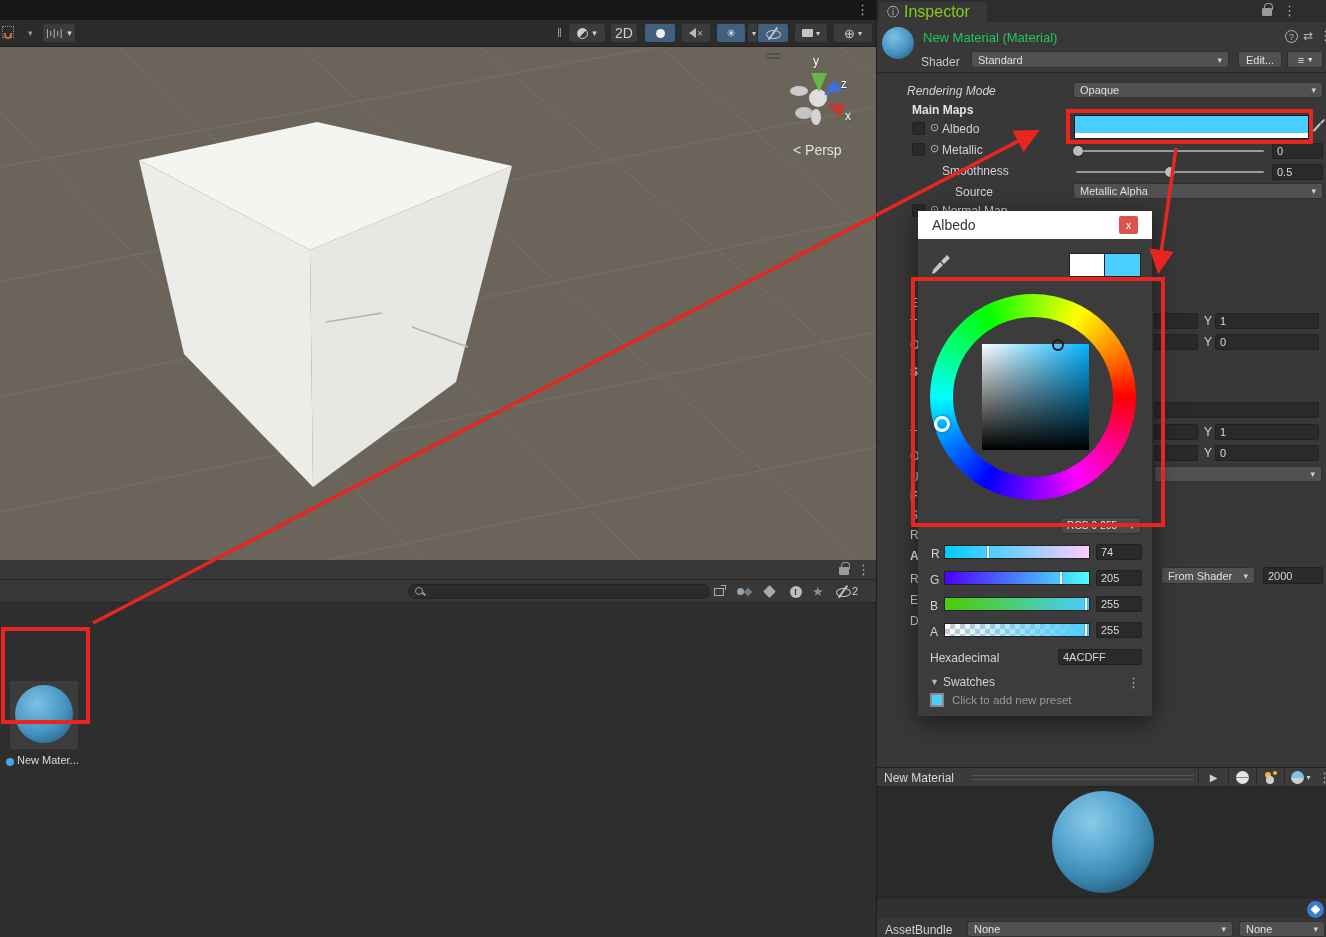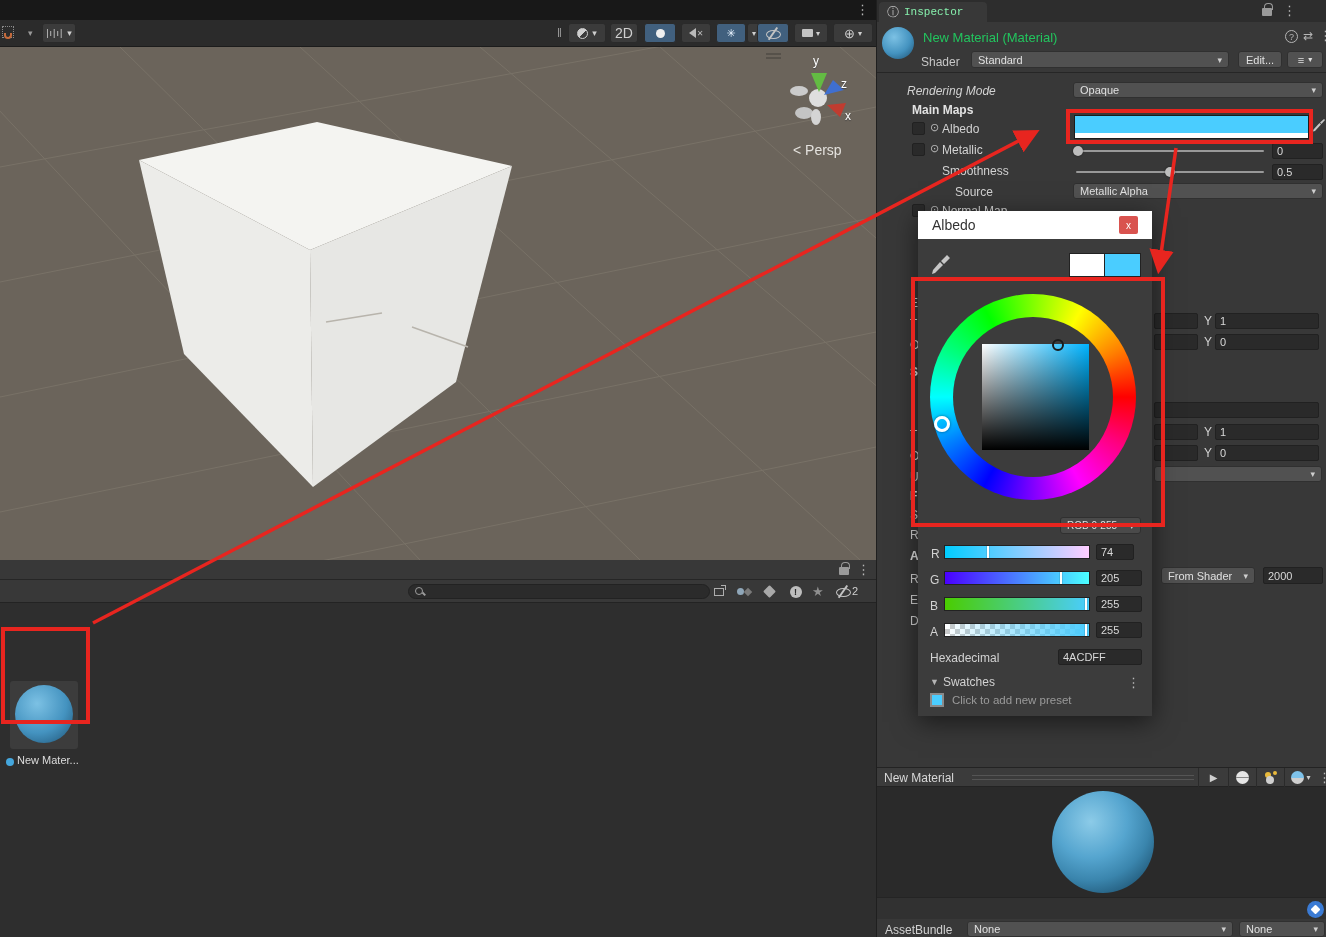--- a/index.html
+++ b/index.html
@@ -173,21 +173,21 @@
         <span style="font-size:11px;color:#dcdcdc;">New Mater...</span>
       </div>
     </div>
   </div>
 
   <div class="abs" style="left:876px;top:0;width:450px;height:937px;background:#383838;border-left:1px solid #1f1f1f;">
 
     <div class="abs" style="left:0;top:0;width:450px;height:22px;background:#2d2d2d;">
       <div class="abs" style="left:2px;top:2px;width:108px;height:20px;background:#383838;border-radius:4px 4px 0 0;display:flex;align-items:center;padding:0 8px;">
         <span style="color:#bdbdbd;font-size:12px;margin-right:5px;">ⓘ</span>
-        <span style="font-size:11px;color:#86efac;font-family:Liberation Mono, monospace;">Inspector</span>
+        <span style="font-size:16px;color:#84cc16;">Inspector</span>
       </div>
       <div class="abs lock" style="left:385px;top:8px;"></div>
       <span class="abs kebab" style="left:406px;top:4px;">⋮</span>
     </div>
 
     <div class="abs" style="left:0;top:22px;width:450px;height:51px;border-bottom:1px solid #262626;">
       <div class="abs" style="left:5px;top:5px;width:32px;height:32px;border-radius:50%;background:radial-gradient(circle at 38% 32%,#7cc1e4,#4493c0 55%,#1d4f70 100%);"></div>
       <span class="abs txt" style="left:46px;top:8px;font-size:13px;color:#22c55e;">New Material (Material)</span>
       <span class="abs" style="left:408px;top:8px;width:13px;height:13px;border-radius:50%;border:1.3px solid #b5b5b5;color:#b5b5b5;font-size:9px;display:flex;align-items:center;justify-content:center;">?</span>
       <span class="abs" style="left:426px;top:7px;color:#b5b5b5;font-size:12px;">⇄</span>
@@ -349,21 +349,21 @@
 
     <div class="abs dd" style="left:142px;top:306px;width:81px;height:17px;font-size:10px;background:#4a4a4a;">
       <span>RGB 0-255</span>
         <span class="arrow">▾</span>
     </div>
 
     <span class="abs txt" style="left:13px;top:336px;">R</span>
     <div class="abs" style="left:26px;top:334px;width:146px;height:14px;background:linear-gradient(to right,rgb(0,205,255),rgb(255,205,255));border:1px solid #222;">
         <span class="tick" style="left:29%;"></span>
       </div>
-    <input class="abs nfield" style="left: 178px; top: 333px; width: 38px;" value="74">
+    <input class="abs nfield" style="left: 178px; top: 333px; width: 46px;" value="74">
 
     <span class="abs txt" style="left:12px;top:362px;">G</span>
     <div class="abs" style="left:26px;top:360px;width:146px;height:14px;background:linear-gradient(to right,rgb(74,0,255),rgb(74,255,255));border:1px solid #222;">
         <span class="tick" style="left:80%;"></span>
       </div>
     <input class="abs nfield" style="left: 178px; top: 359px; width: 46px;" value="205">
 
     <span class="abs txt" style="left:12px;top:388px;">B</span>
     <div class="abs" style="left:26px;top:386px;width:146px;height:14px;background:linear-gradient(to right,rgb(74,205,0),rgb(74,205,255));border:1px solid #222;">
         <span class="tick" style="left:97%;"></span>

